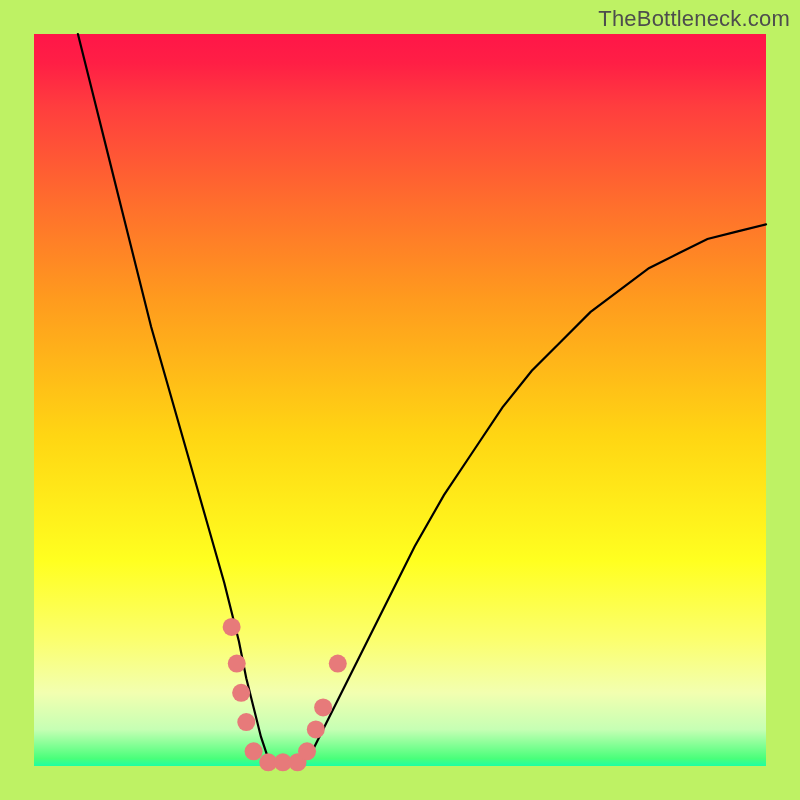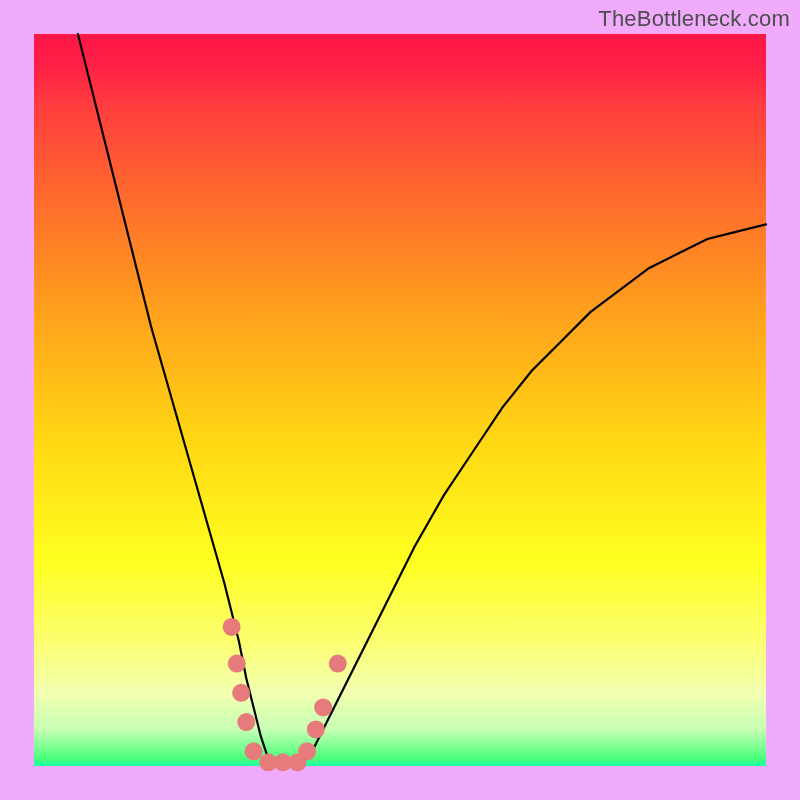--- a/index.html
+++ b/index.html
@@ -7,21 +7,21 @@
     padding: 0;
     width: 800px;
     height: 800px;
     background: #000;
     font-family: Arial, Helvetica, sans-serif;
     overflow: hidden;
   }
   .frame {
     position: absolute;
     inset: 0;
-    background: #f0abfc;
+    background: #bef264;
   }
   .plot {
     position: absolute;
     left: 34px;
     top: 34px;
     width: 732px;
     height: 732px;
     background: linear-gradient(
       to bottom,
       #ff1648 0%,

